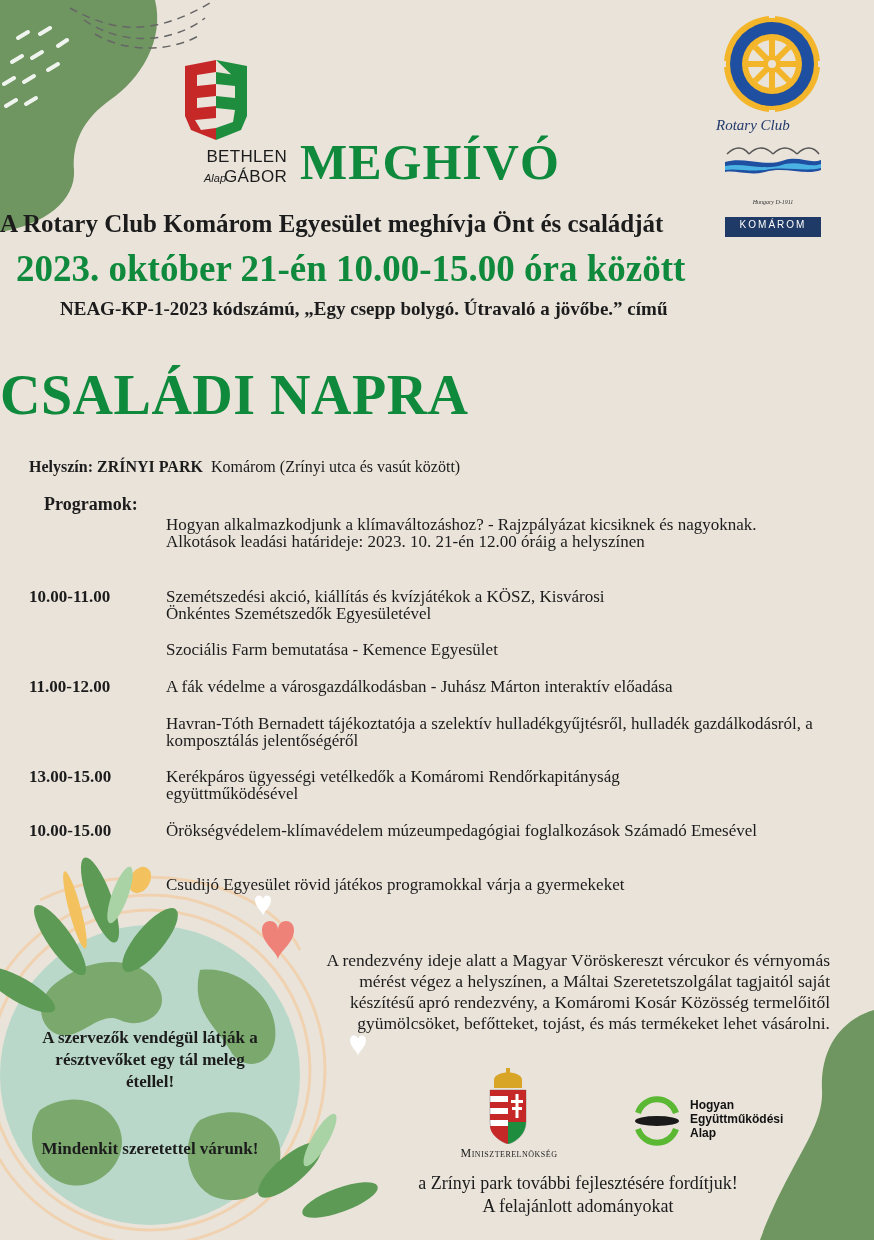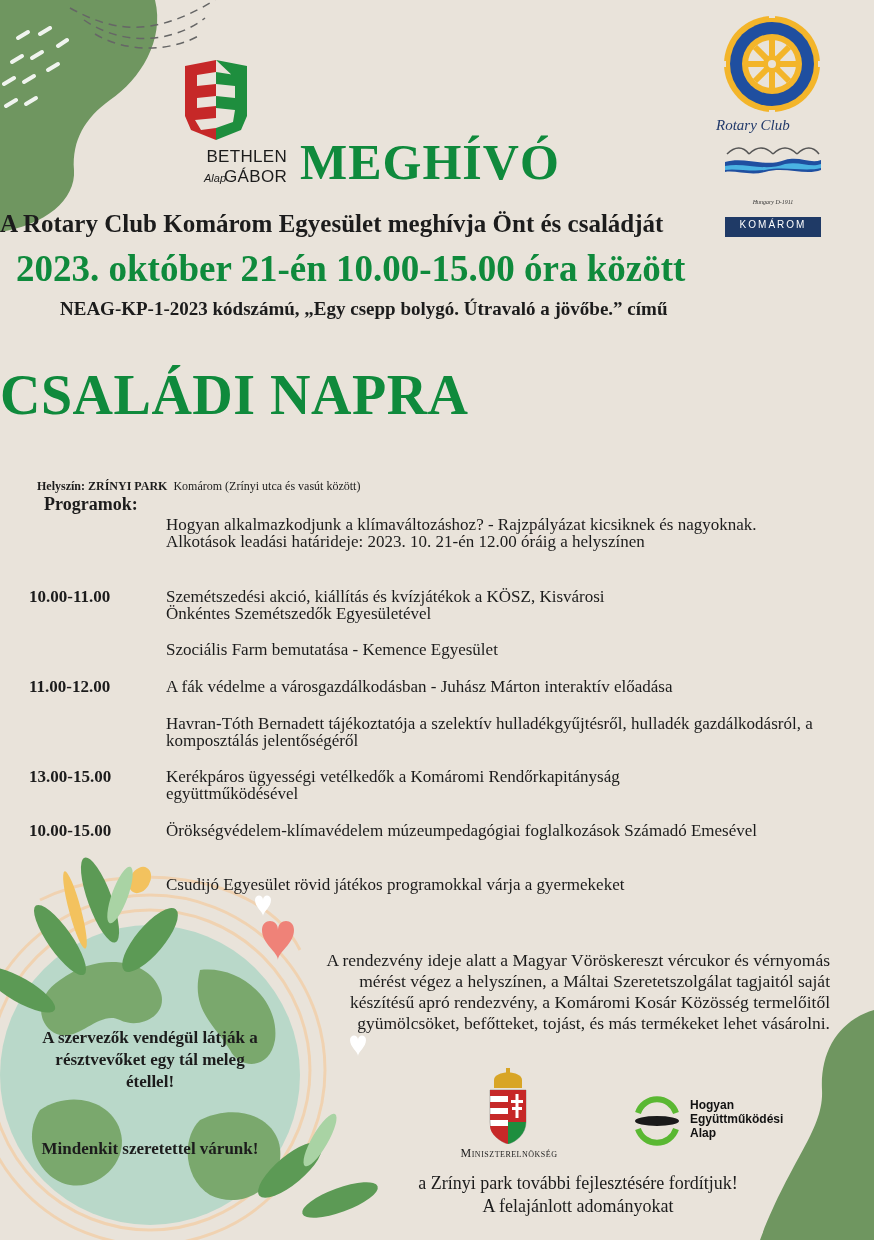--- a/index.html
+++ b/index.html
@@ -6,21 +6,21 @@
   body { width: 874px; height: 1240px; position: relative; overflow: hidden; background: #e9e3da; font-family: "Liberation Serif", "DejaVu Serif", serif; color: #1c1c1c; }
   .abs { position: absolute; }
   .deco { position: absolute; pointer-events: none; }
   .green { color: #0f8a3c; }
   .center { text-align: left; }
   .title-meghivo { left: 300px; top: 132px; width: 390px; font-size: 50px; font-weight: bold; letter-spacing: 1px; line-height: 60px; }
   .invite { left: 0; width: 874px; top: 212px; font-size: 25px; font-weight: bold; line-height: 24px; }
   .date { left: 16px; width: 812px; top: 246px; font-size: 37px; font-weight: bold; line-height: 46px; }
   .project { left: 60px; width: 754px; top: 299px; font-size: 19px; font-weight: bold; line-height: 20px; }
   .csaladi { left: 0; width: 874px; top: 360px; font-size: 56px; font-weight: bold; line-height: 70px; letter-spacing: 0.5px; }
-  .location { left: 29px; top: 474px; font-size: 12px; line-height: 24px; margin-left: 8px; }
+  .location { left: 29px; top: 455px; font-size: 16px; line-height: 24px; }
   .location b { font-weight: bold; }
   .prog-label { left: 44px; top: 494px; font-size: 18px; font-weight: bold; }
   .prog { position: absolute; left: 29px; width: 810px; font-size: 17px; line-height: 17px; }
   .prog .time { position: absolute; left: 0; top: 0; font-weight: bold; font-size: 17px; }
   .prog .desc { position: absolute; left: 137px; top: 0; width: 650px; }
   .side-note { left: 300px; top: 950px; width: 530px; font-size: 17.5px; line-height: 21px; text-align: right; }
   .globe-text { left: 30px; width: 240px; font-weight: bold; font-size: 17px; line-height: 22px; text-align: center; }
   .donation { left: 378px; top: 1172px; width: 400px; font-size: 18px; line-height: 23px; text-align: center; }
   .bga-text { left: 143px; top: 147px; width: 144px; text-align: right; font-family: Liberation Sans, sans-serif; font-size: 17px; letter-spacing: 0.3px; }
   .bga-sub { left: 143px; top: 172px; width: 144px; text-align: center; font-family: "Liberation Sans", sans-serif; font-size: 11px; font-style: italic; }

